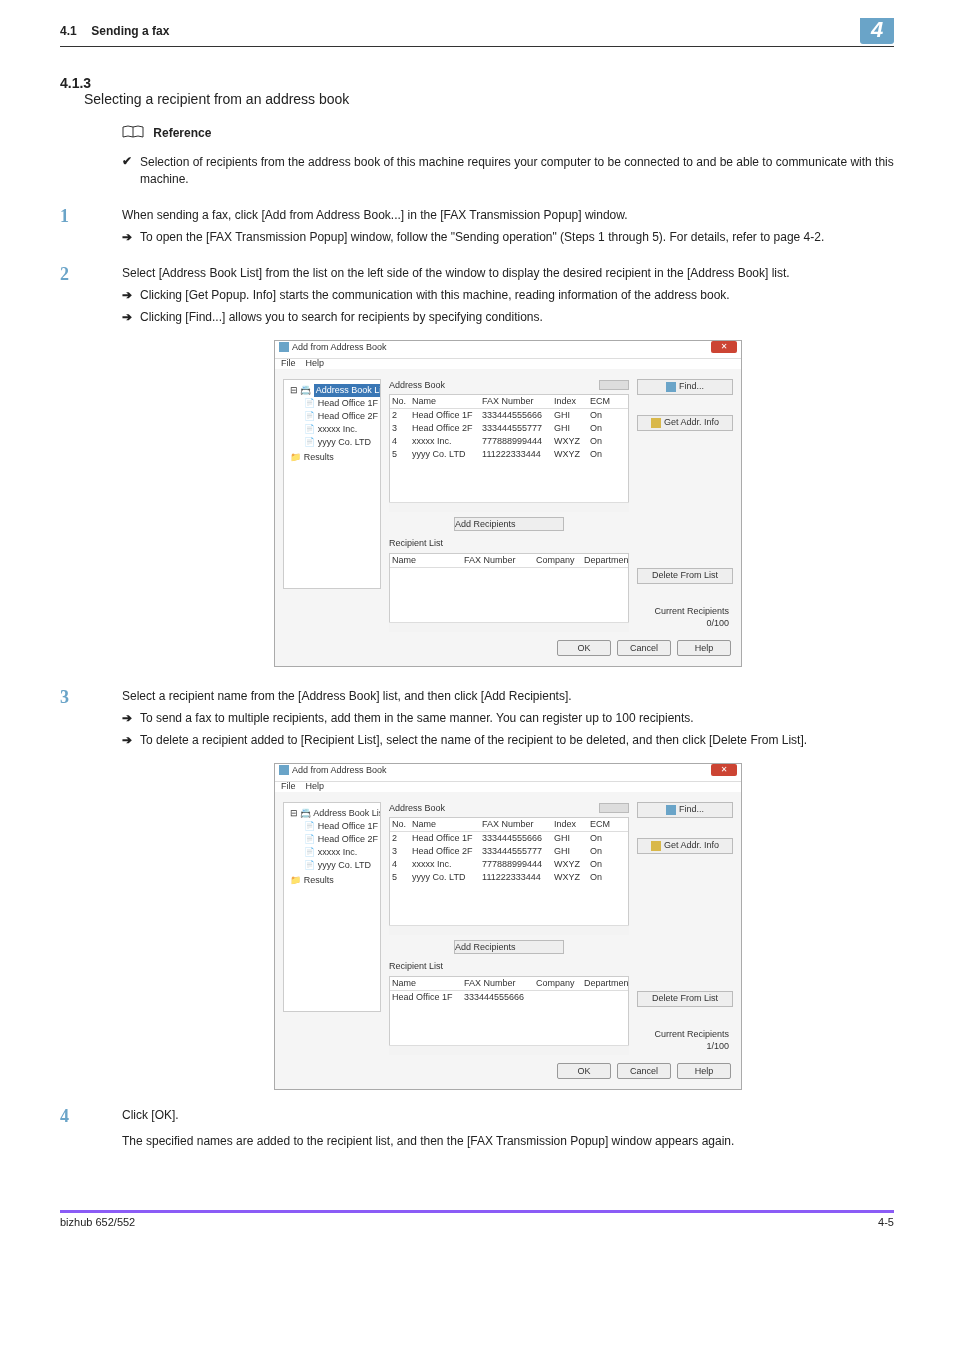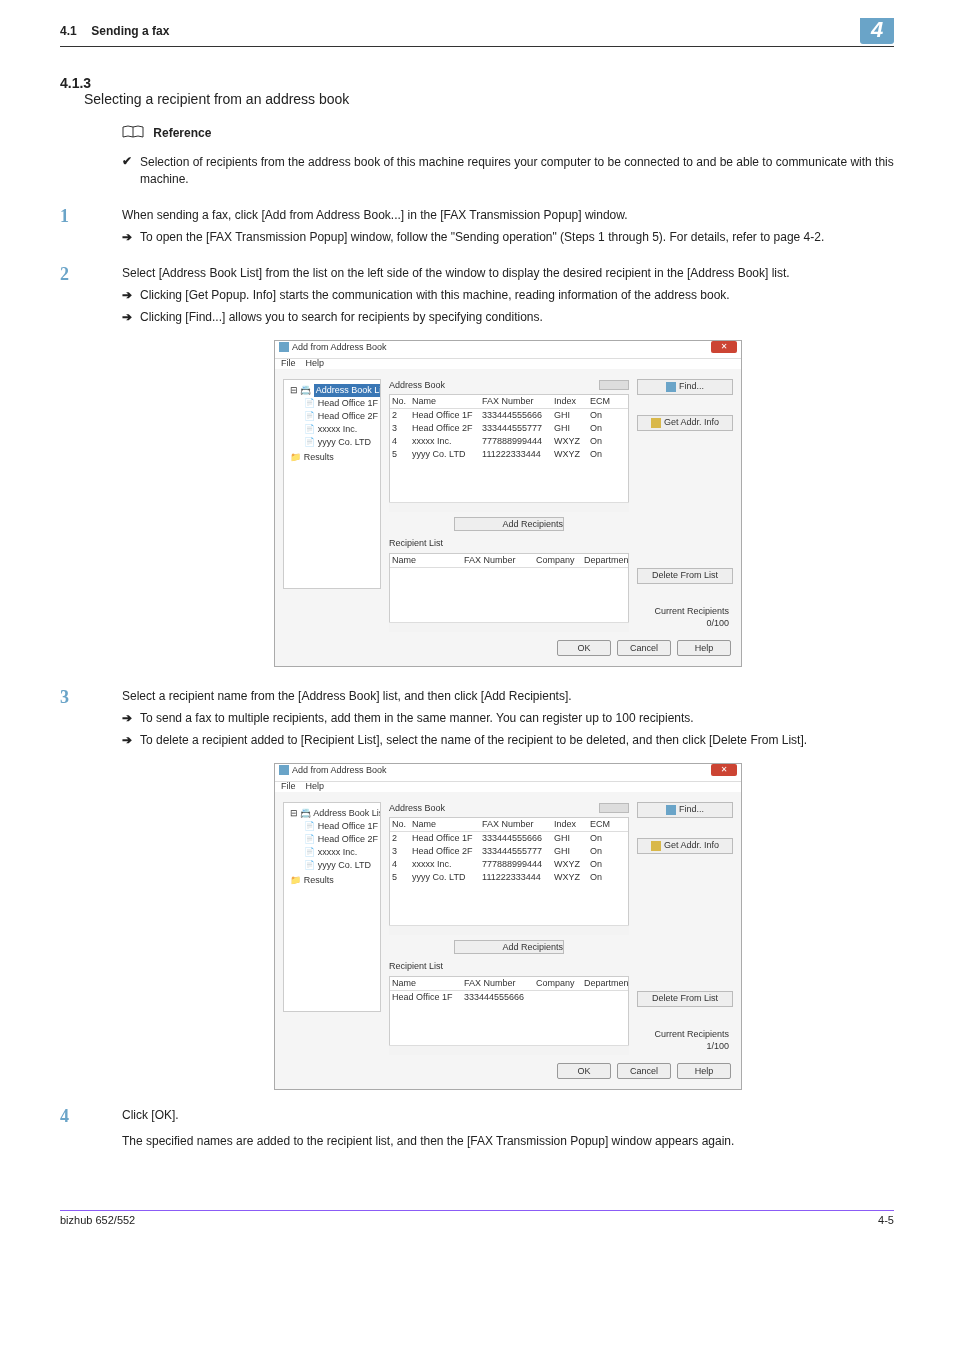--- a/index.html
+++ b/index.html
@@ -78,21 +78,21 @@
   .addrlist {
     height: 109px; background:#fff; border:1px solid #ccc; overflow:hidden;
   }
   .tblhead, .tblrow { display:flex; padding: 0 2px; line-height:13px; }
   .tblhead { border-bottom:1px solid #ddd; font-weight:normal; color:#333; }
   .c-no { width:20px; }
   .c-name { width:70px; }
   .c-fax { width:72px; }
   .c-idx { width:36px; }
   .c-ecm { width:24px; }
-  .addrecip-btn { margin:5px auto 6px auto; width:110px; height:14px; border:1px solid #bbb; background:#eee; text-align:right; line-height:13px; }
+  .addrecip-btn { margin:5px auto 6px auto; width:110px; height:14px; border:1px solid #bbb; background:#eee; text-align:left; line-height:13px; }
 
   .reciplabel-row { display:flex; justify-content:space-between; align-items:center; margin-bottom:2px; }
   .reciplist { height: 70px; background:#fff; border:1px solid #ccc; overflow:hidden; }
   .r-name { width:72px; }
   .r-fax  { width:72px; }
   .r-comp { width:48px; }
   .r-dept { width:42px; }
 
   .rightcol { width: 98px; display:flex; flex-direction:column; gap:20px; }
   .rbtn { height:16px; border:1px solid #bbb; background:#eee; display:flex; align-items:center; justify-content:center; gap:3px; font-size:9px; }
@@ -102,21 +102,21 @@
   .rcount { text-align:right; padding:2px 4px; font-size:9px; line-height:1.3; }
 
   .dlg-footer { display:flex; justify-content:flex-end; gap:6px; padding: 6px 10px 10px 10px; }
   .dlg-footer .fbtn { width:54px; height:16px; border:1px solid #999; background:#eee; text-align:center; line-height:14px; border-radius:2px; }
 
   .scrollbar-hint { height:10px; border-top:1px solid #ddd; background:#f3f3f3; margin-top:-1px;}
 
   .step4gap { margin-top: 14px; }
 
   
-  .ftr { margin-top: 60px; border-top:1px solid #8b5cf6; display:flex; justify-content:space-between; padding-top:3px; font-size:11px; }
+  .ftr { margin-top: 60px; border-top:3px solid #8b5cf6; display:flex; justify-content:space-between; padding-top:3px; font-size:11px; }
 </style>
 </head>
 <body>
 
 <div class="hdr">
   <div class="hdr-left">
     <span class="hdr-num">4.1</span>
     <span>Sending a fax</span>
   </div>
   <div class="hdr-right">4</div>

